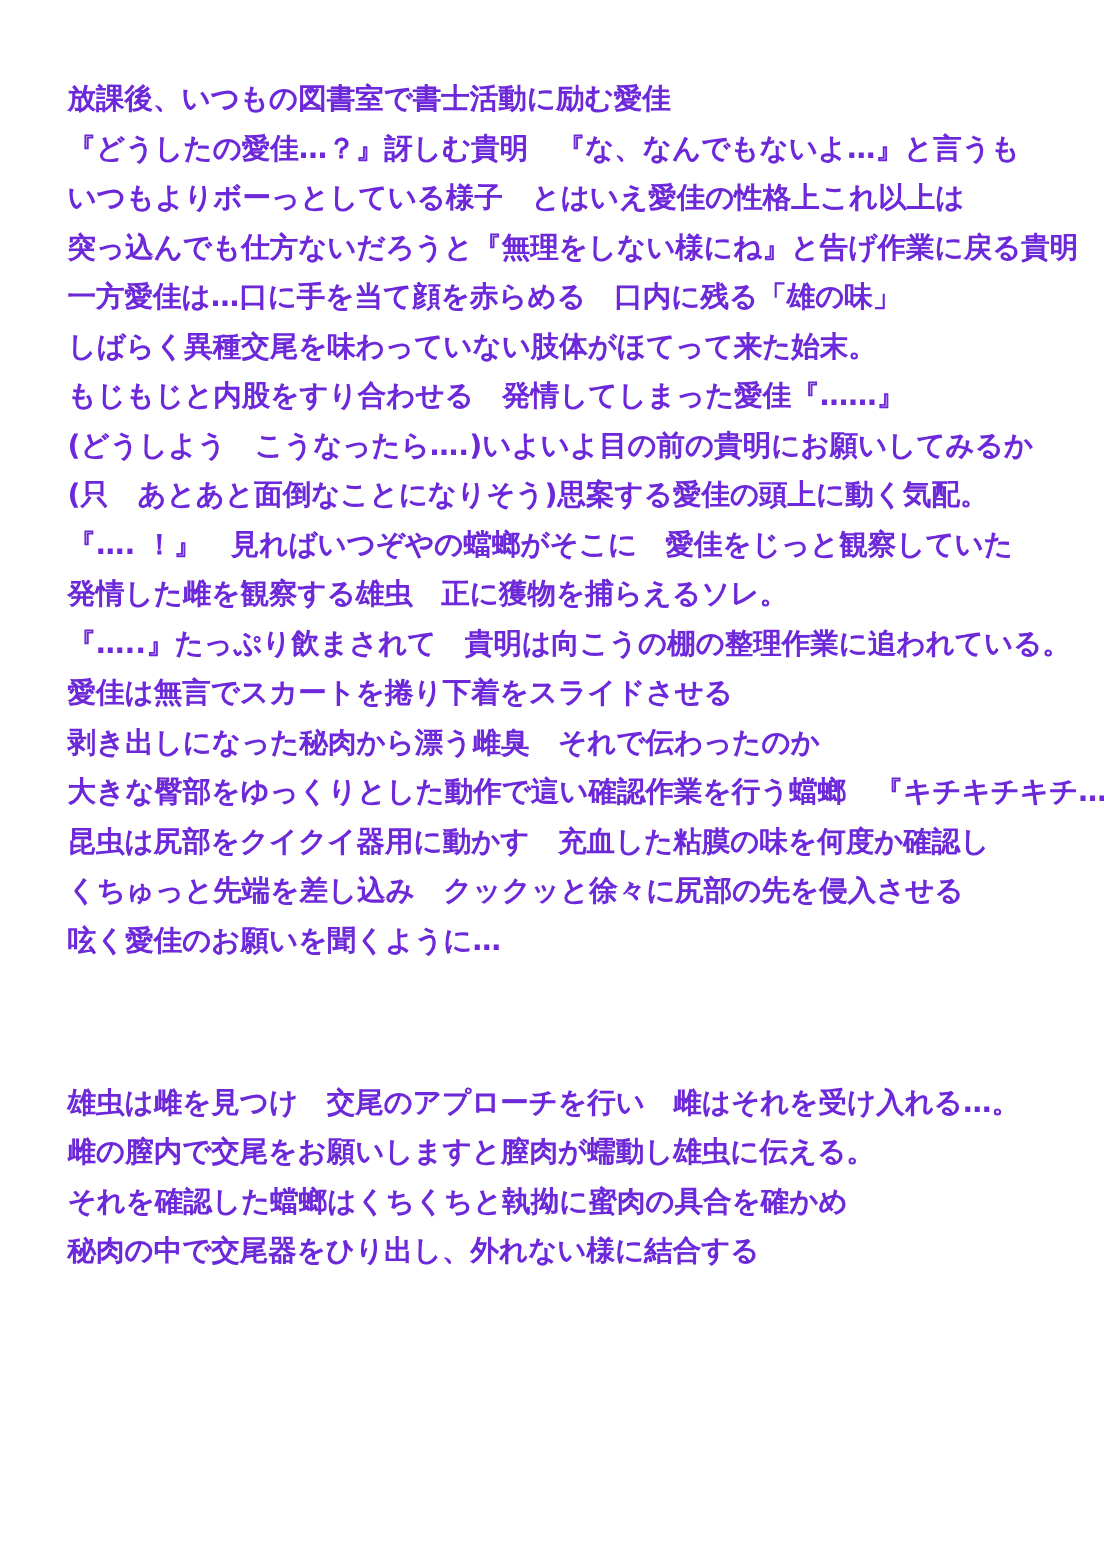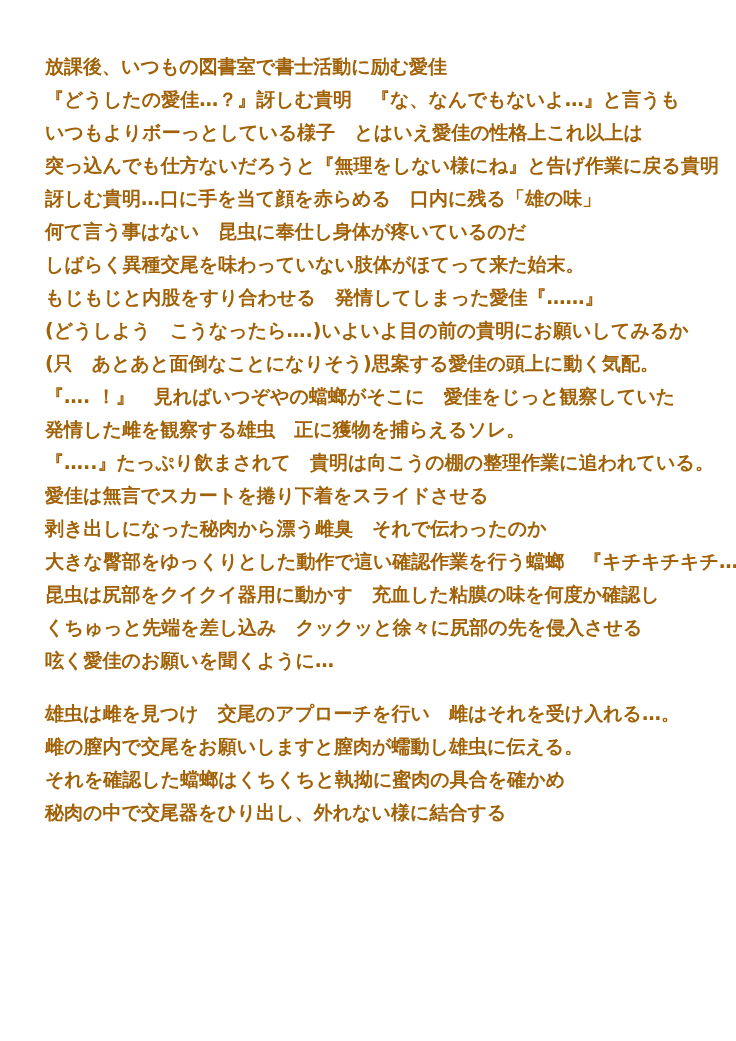--- a/index.html
+++ b/index.html
@@ -14,45 +14,44 @@
     background: #ffffff;
     overflow: hidden;
     box-sizing: border-box;
     padding: 50px 20px 0 45px;
     font-family: "DejaVu Sans", sans-serif;
   }
   .paragraph {
     margin: 0;
   }
   .paragraph + .paragraph {
-    margin-top: 20px;
+    margin-top: 75px;
   }
   .text-line {
     margin: 0;
     padding: 0;
     font-size: 19px;
     line-height: 33px;
     font-weight: 700;
-    color: #a16207;
+    color: #6d28d9;
     white-space: nowrap;
     letter-spacing: 0px;
   }
 </style>
 </head>
 <body>
 
 <div class="page">
 
   <section class="paragraph">
     <p class="text-line">放課後、いつもの図書室で書士活動に励む愛佳</p>
     <p class="text-line">『どうしたの愛佳…？』訝しむ貴明　『な、なんでもないよ…』と言うも</p>
     <p class="text-line">いつもよりボーっとしている様子　とはいえ愛佳の性格上これ以上は</p>
     <p class="text-line">突っ込んでも仕方ないだろうと『無理をしない様にね』と告げ作業に戻る貴明</p>
-    <p class="text-line">訝しむ貴明…口に手を当て顔を赤らめる　口内に残る「雄の味」</p>
-    <p class="text-line">何て言う事はない　昆虫に奉仕し身体が疼いているのだ</p>
+    <p class="text-line">一方愛佳は…口に手を当て顔を赤らめる　口内に残る「雄の味」</p>
     <p class="text-line">しばらく異種交尾を味わっていない肢体がほてって来た始末。</p>
     <p class="text-line">もじもじと内股をすり合わせる　発情してしまった愛佳『……』</p>
     <p class="text-line">(どうしよう　こうなったら….)いよいよ目の前の貴明にお願いしてみるか</p>
     <p class="text-line">(只　あとあと面倒なことになりそう)思案する愛佳の頭上に動く気配。</p>
     <p class="text-line">『…. ！』　見ればいつぞやの蟷螂がそこに　愛佳をじっと観察していた</p>
     <p class="text-line">発情した雌を観察する雄虫　正に獲物を捕らえるソレ。</p>
     <p class="text-line">『…..』たっぷり飲まされて　貴明は向こうの棚の整理作業に追われている。</p>
     <p class="text-line">愛佳は無言でスカートを捲り下着をスライドさせる</p>
     <p class="text-line">剥き出しになった秘肉から漂う雌臭　それで伝わったのか</p>
     <p class="text-line">大きな臀部をゆっくりとした動作で這い確認作業を行う蟷螂　『キチキチキチ….』</p>

